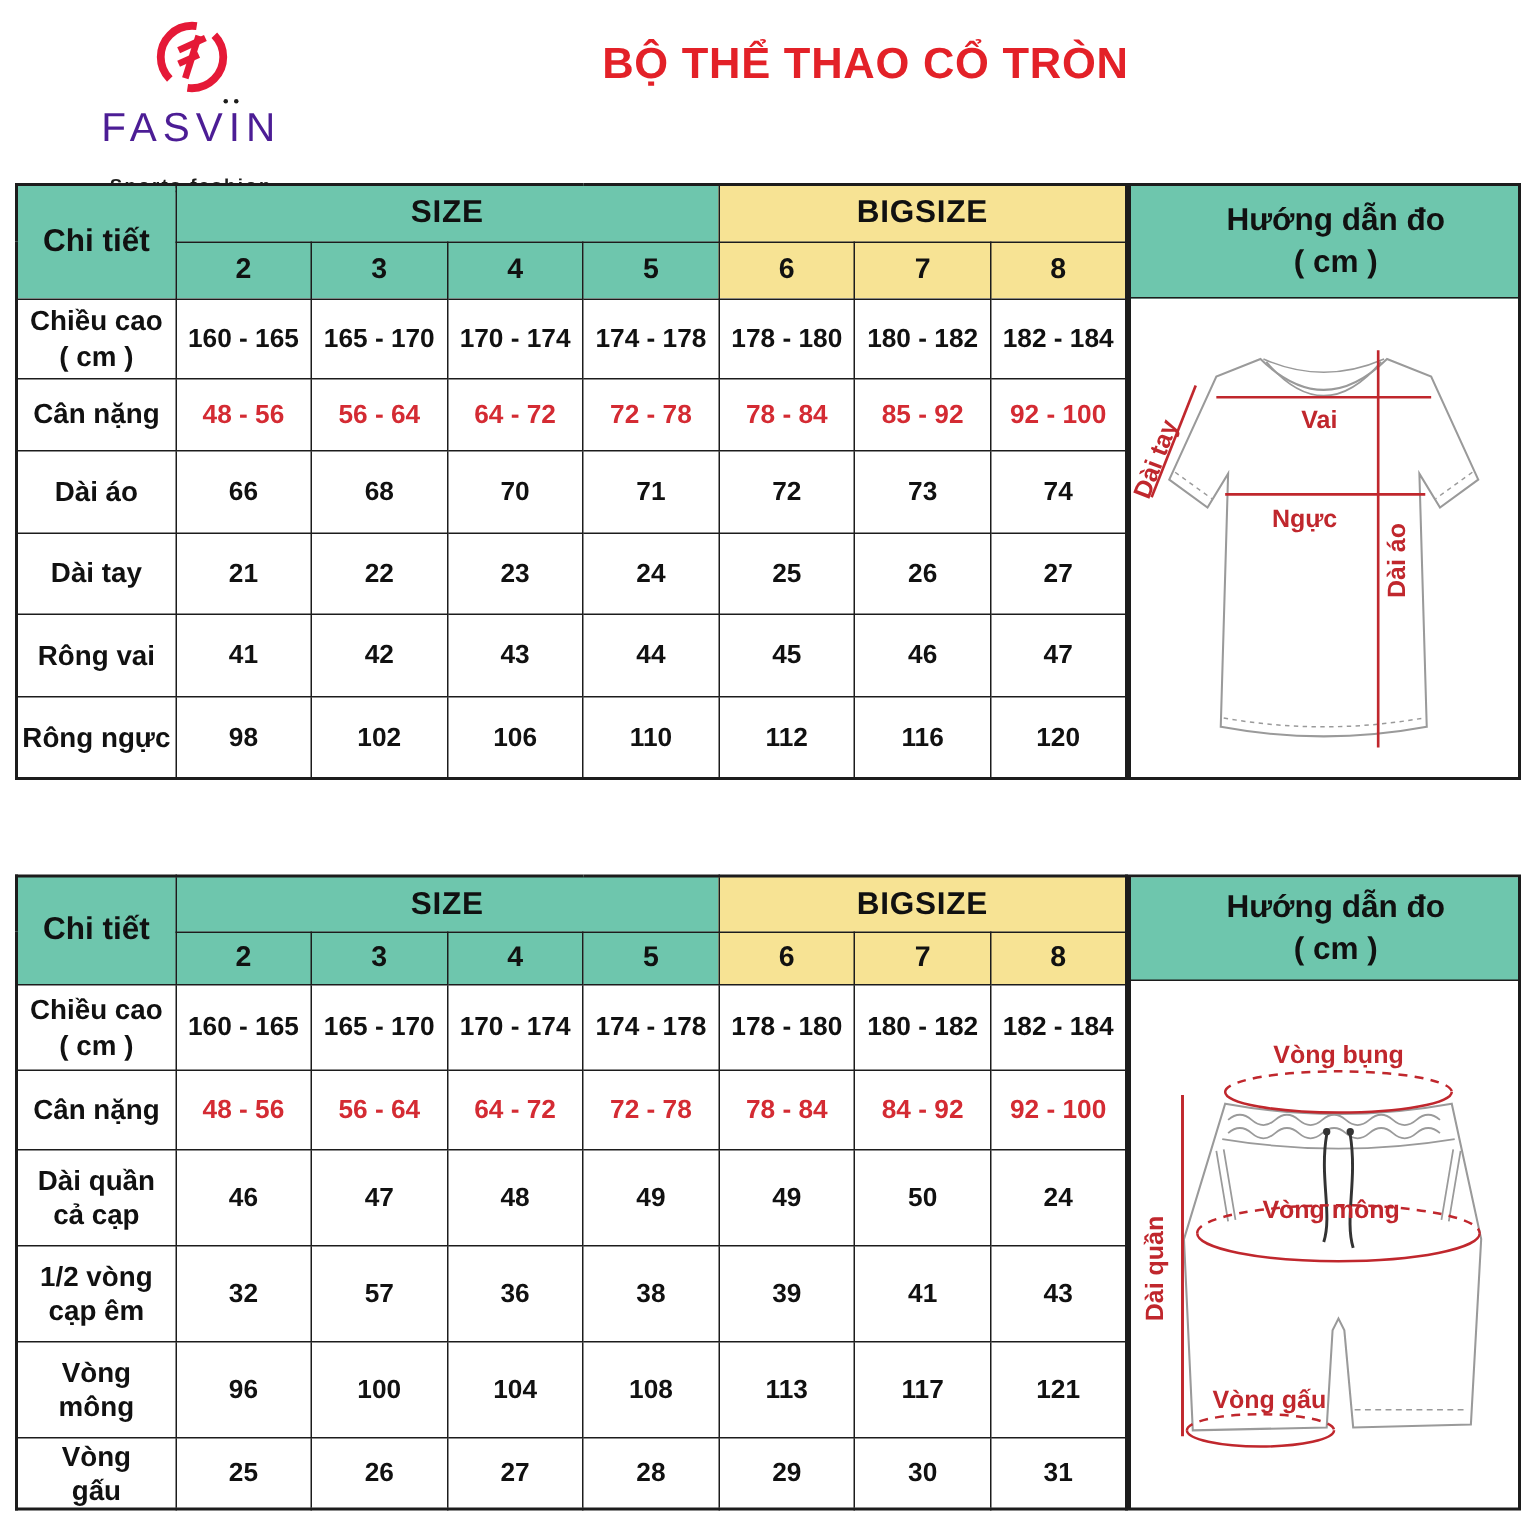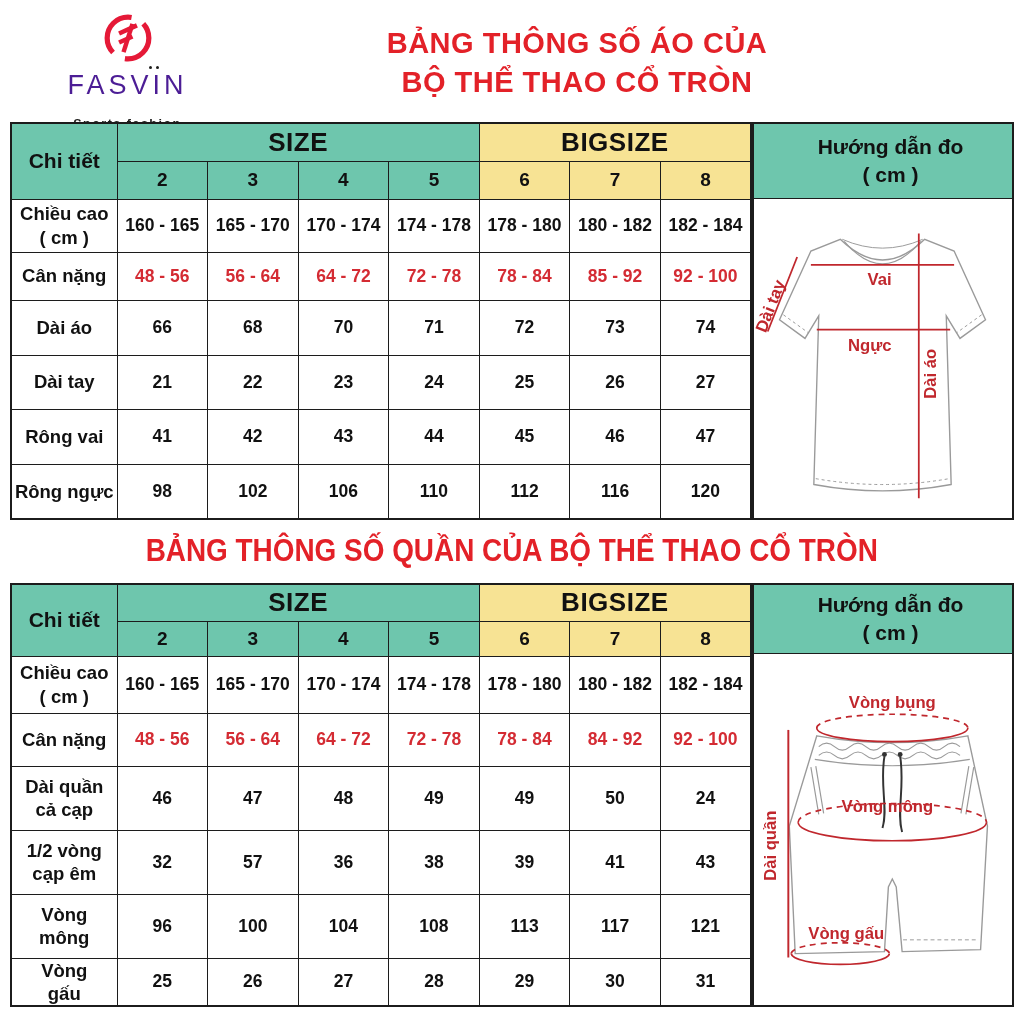--- a/index.html
+++ b/index.html
@@ -26,21 +26,21 @@
   table.spec{position:absolute;left:10px;border-collapse:collapse;table-layout:fixed;width:742px;
     border:2.5px solid #1c1c1c;}
   table.spec th,table.spec td{border:1.6px solid #1c1c1c;text-align:center;vertical-align:middle;
     padding:0;font-weight:bold;}
   #shirt-table{top:122px;}
   #pants-table{top:583px;}
   col.c-label{width:106px;}
   .hd-teal{background:#6ec6ad;}
   .hd-yellow{background:#f7e394;}
   .corner{font-size:21px;}
-  .grp{font-size:26px;letter-spacing:.5px;}
+  .grp{font-size:21px;letter-spacing:.5px;}
   .num{font-size:19px;}
   th.rowlabel{font-size:18.5px;background:#fff;white-space:pre-line;line-height:1.25;}
   td.val{font-size:17.5px;background:#fff;}
   td.val.red{color:#d42b33;}
   #shirt-table thead tr:nth-child(1){height:38px;}
   #shirt-table thead tr:nth-child(2){height:38px;}
   #shirt-table tbody tr:nth-child(1){height:53px;}
   #shirt-table tbody tr:nth-child(2){height:48px;}
   #shirt-table tbody tr:nth-child(3){height:55px;}
   #shirt-table tbody tr:nth-child(4){height:54px;}
@@ -75,21 +75,20 @@
       <circle cx="45" cy="43" r="28" fill="none" stroke="#e51937" stroke-width="7" stroke-dasharray="70 18" stroke-dashoffset="22"></circle>
       <path d="M51,24 L39,62" stroke="#e51937" stroke-width="6" fill="none"></path>
       <path d="M33,37 L57,26" stroke="#e51937" stroke-width="6" fill="none"></path>
       <path d="M33,49 L51,41" stroke="#e51937" stroke-width="6" fill="none"></path>
     </svg>
     <div class="logo-name"><span>FASVIN</span><span class="i-dots"></span></div>
     <div class="logo-tagline">Sports fashion</div>
   </div>
 
   <div class="title1">
-    <div>BẢNG THÔNG SỐ ÁO CỦA</div>
     <div>BỘ THỂ THAO CỔ TRÒN</div>
   </div>
 
   <table class="spec" id="shirt-table">
     <colgroup>
         <col class="c-label">
         <col>
         <col>
         <col>
         <col>
@@ -196,23 +195,20 @@
         <path d="M168,32 L168,302" stroke="#c0272d" stroke-width="1.8" fill="none"></path>
         <path d="M44,56 L14,132" stroke="#c0272d" stroke-width="1.8" fill="none"></path>
         <text x="128" y="85" font-size="17" fill="#c0272d" text-anchor="middle">Vai</text>
         <text x="118" y="152" font-size="17" fill="#c0272d" text-anchor="middle">Ngực</text>
         <text transform="translate(186,175) rotate(-90)" font-size="17" fill="#c0272d" text-anchor="middle">Dài áo</text>
         <text transform="translate(22,108) rotate(-69)" font-size="17" fill="#c0272d" text-anchor="middle">Dài tay</text>
       </svg>
     </div>
   </div>
 
-  <div class="title2">
-    <span class="squeeze">BẢNG THÔNG SỐ QUẦN CỦA BỘ THỂ THAO CỔ TRÒN</span>
-  </div>
 
   <table class="spec" id="pants-table">
     <colgroup>
         <col class="c-label">
         <col>
         <col>
         <col>
         <col>
         <col>
         <col>

